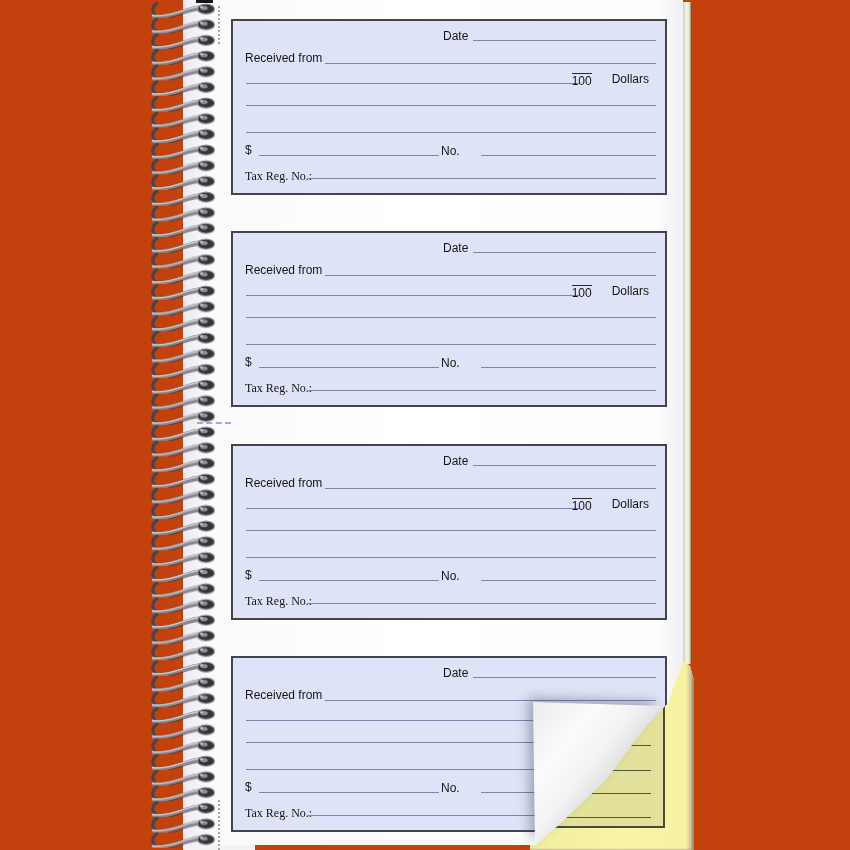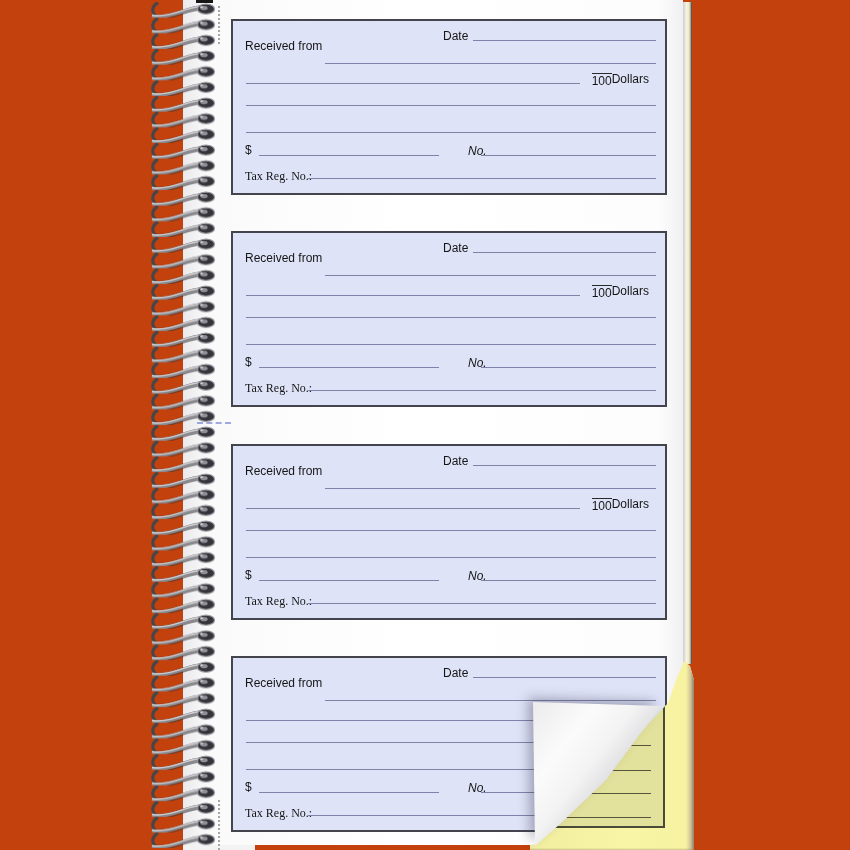--- a/index.html
+++ b/index.html
@@ -24,30 +24,30 @@
   .blue-tick{position:absolute;left:197px;top:422px;width:34px;height:0;border-top:2px dashed #5566cc;opacity:.55;}
   
   .receipt{
     position:absolute;left:231px;width:436px;height:176px;box-sizing:border-box;
     border:2px solid #44444d;background:#dfe3f7;
   }
   .receipt .lbl{position:absolute;font-size:12px;line-height:12px;white-space:nowrap;}
   .receipt .ln{position:absolute;height:0;border-bottom:1.5px solid #7d84a8;}
   .date-lbl{left:210px;top:9px;}
   .date-ln{left:240px;right:9px;top:19px;}
-  .from-lbl{left:12px;top:19px;text-align:right;}
+  .from-lbl{left:12px;top:31px;text-align:right;}
   .from-ln{left:92px;right:9px;top:42px;}
   .amount-ln{left:13px;right:85px;top:62px;}
-  .dollars{position:absolute;right:16px;top:52px;font-size:12px;line-height:12px;display:flex;gap:0;white-space:nowrap;margin-left:30px;}
+  .dollars{position:absolute;right:16px;top:52px;font-size:12px;line-height:12px;display:flex;gap:20px;white-space:nowrap;margin-left:30px;}
   .dollars .frac{border-top:1.4px solid #2a2a2a;padding-top:1px;}
   .line-a{left:13px;right:9px;top:84px;}
   .line-b{left:13px;right:9px;top:111px;}
   .cash-lbl{left:12px;top:123px;font-size:13px;}
   .cash-ln{left:26px;width:180px;top:134px;}
-  .no-lbl{left:235px;top:124px;font-style:italic;}
+  .no-lbl{left:208px;top:124px;}
   .no-ln{left:248px;right:9px;top:134px;}
   .tax-lbl{left:12px;top:149px;font-size:9.5px;font-family:Liberation Serif, serif;}
   .tax-ln{left:75px;right:9px;top:157px;}
   
   .yellow-sheet{
     position:absolute;left:528px;top:656px;width:166px;height:196px;
     background:linear-gradient(90deg,#f1eea0 0%,#f8f5a6 60%,#f6f2a0 100%);
     clip-path:polygon(156px 5px,162px 10px,166px 24px,166px 196px,2px 196px,2px 189px,9px 188px,140px 47px,148px 24px);
   }
   .y-receipt{

